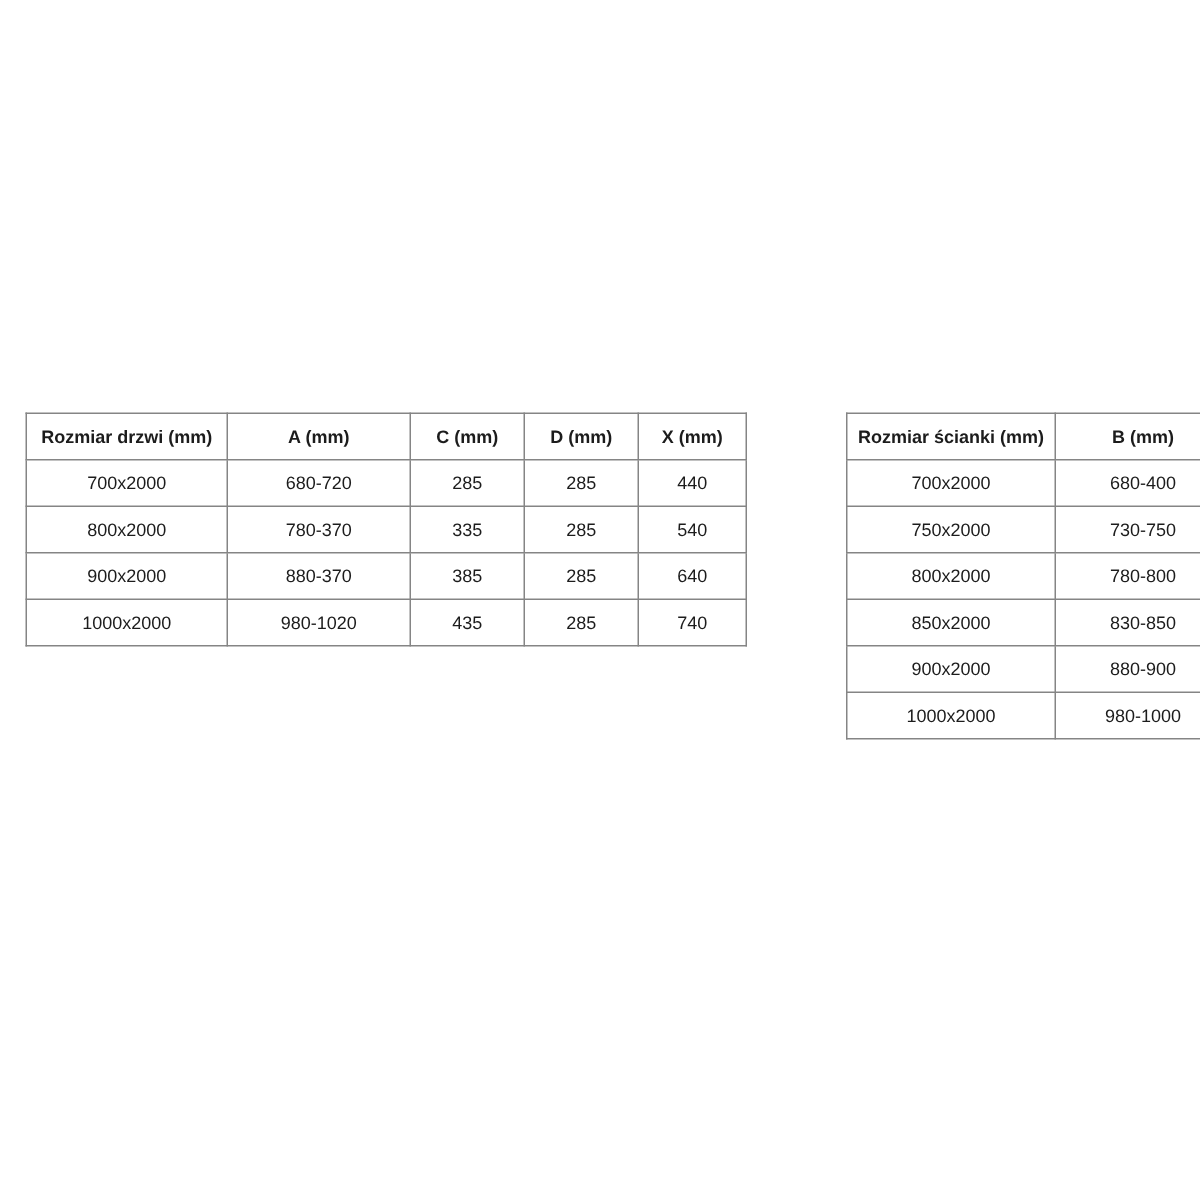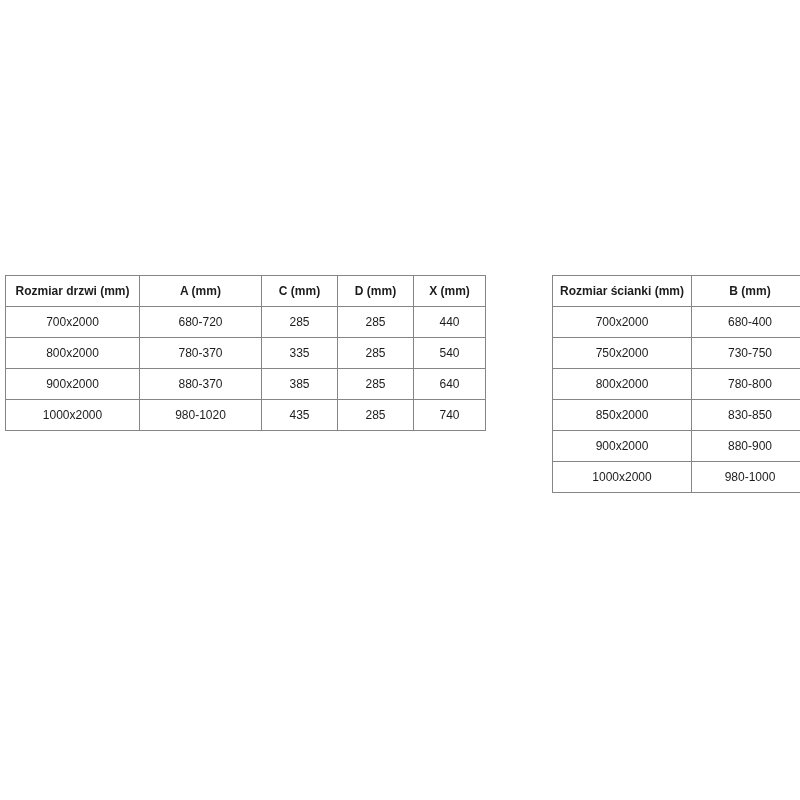--- a/index.html
+++ b/index.html
@@ -14,20 +14,21 @@
     background: #ffffff;
     font-family: "Liberation Sans", sans-serif;
     overflow: hidden;
   }
   table.spec {
     position: absolute;
     top: 275px;
     border-collapse: collapse;
     table-layout: fixed;
     background: #ffffff;
+    margin-left: 12px;
   }
   table.spec th,
   table.spec td {
     border: 1px solid #858585;
     text-align: center;
     vertical-align: middle;
     padding: 0;
     height: 30px;
     color: #1c1c1c;
     white-space: nowrap;

